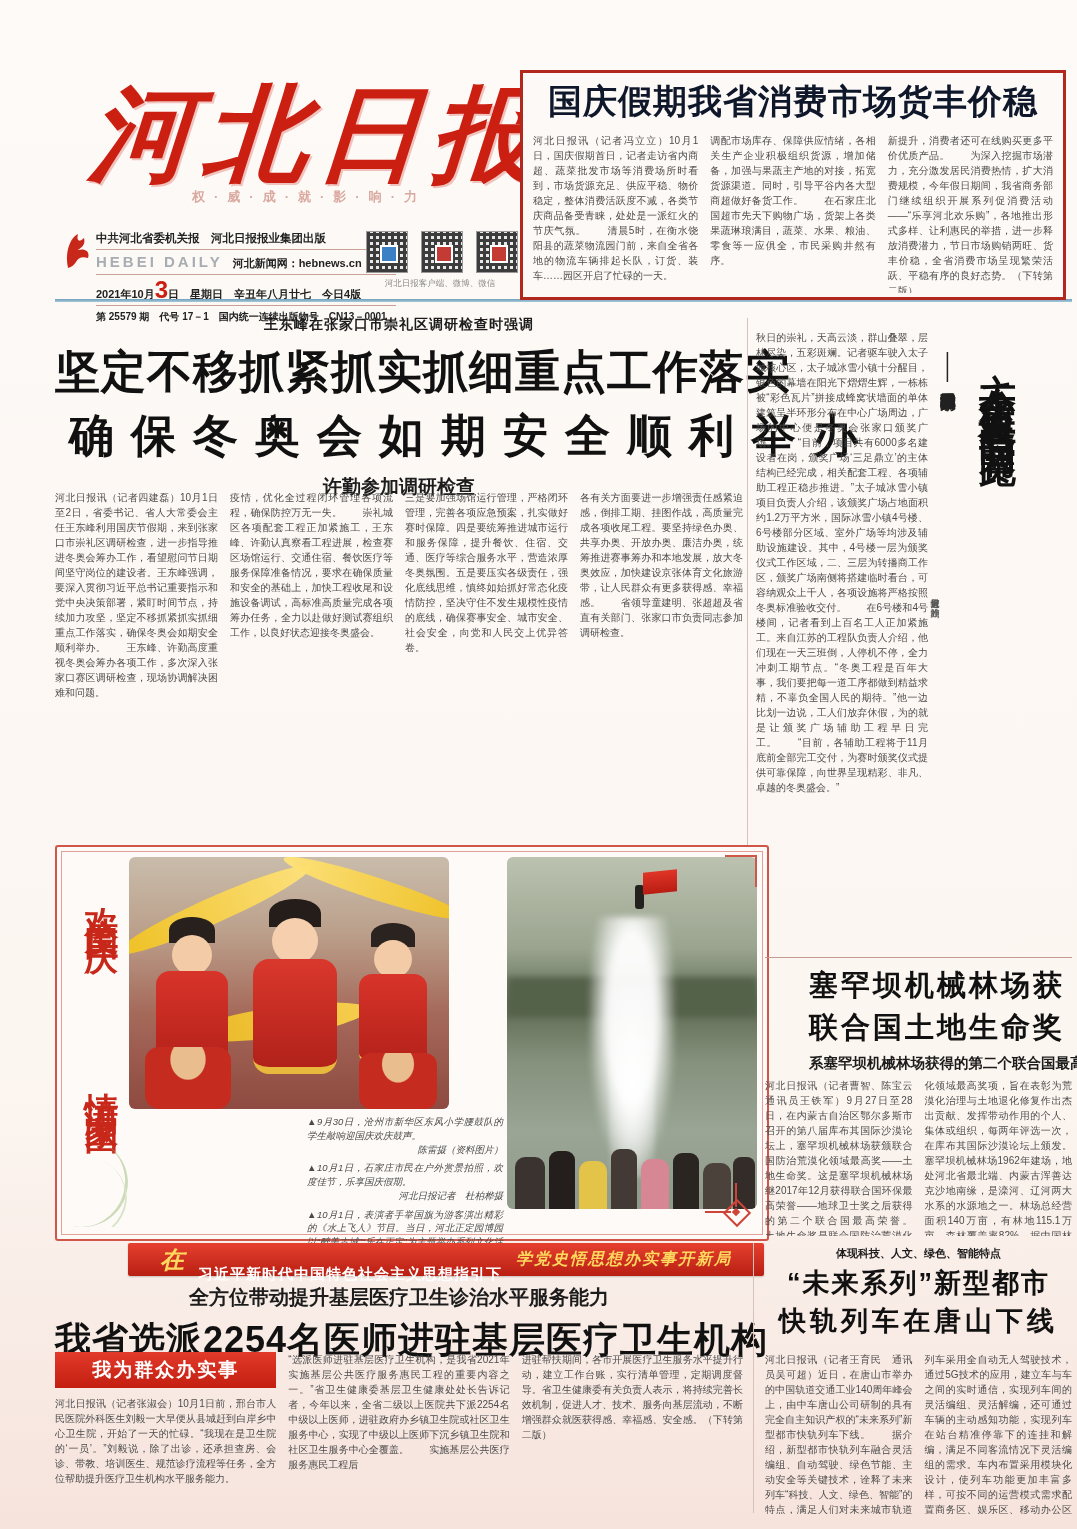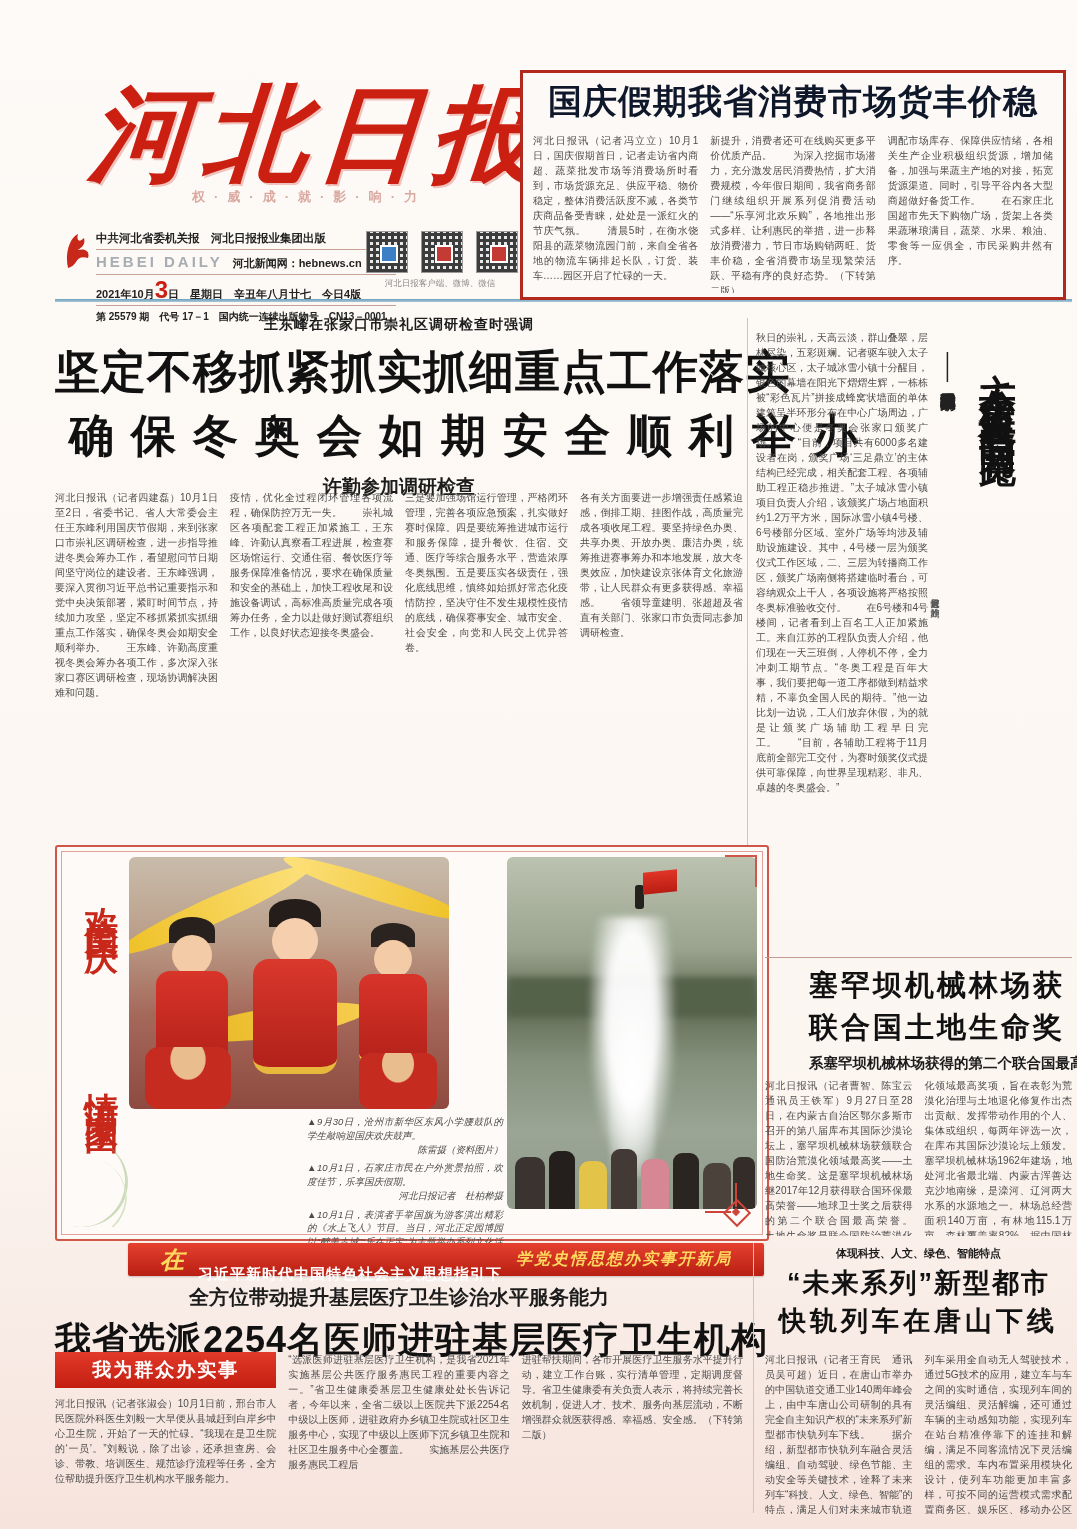--- a/index.html
+++ b/index.html
@@ -74,22 +74,22 @@
       </div>
   </div>
   <div class="abs" style="left:366px;top:278px;width:148px;text-align:center;font-size:8.5px;color:#8b8b8b;">河北日报客户端、微博、微信</div>
 
   <div class="abs" style="left:55px;top:299px;width:1017px;height:3px;background:linear-gradient(180deg,#6fa0bd,#a8c8d8);"></div>
 
   <div class="abs redbox" style="left:520px;top:70px;width:546px;height:230px;padding:6px 10px;box-sizing:border-box;">
     <div style="font-size:34px;font-weight:900;color:#0f172a;text-align:center;letter-spacing:1px;white-space:nowrap;">国庆假期我省消费市场货丰价稳</div>
     <div style="display:flex;gap:12px;margin-top:8px;height:160px;overflow:hidden;">
       <div class="body-text jt" style="flex:1;">河北日报讯（记者冯立立）10月1日，国庆假期首日，记者走访省内商超、蔬菜批发市场等消费场所时看到，市场货源充足、供应平稳、物价稳定，整体消费活跃度不减，各类节庆商品备受青睐，处处是一派红火的节庆气氛。　　清晨5时，在衡水饶阳县的蔬菜物流园门前，来自全省各地的物流车辆排起长队，订货、装车……园区开启了忙碌的一天。</div>
+      <div class="body-text jt" style="flex:1;">调配市场库存、保障供应情绪，各相关生产企业积极组织货源，增加储备，加强与果蔬主产地的对接，拓宽货源渠道。同时，引导平谷内各大型商超做好备货工作。　　在石家庄北国超市先天下购物广场，货架上各类果蔬琳琅满目，蔬菜、水果、粮油、零食等一应俱全，市民采购井然有序。</div>
       <div class="body-text jt" style="flex:1;">新提升，消费者还可在线购买更多平价优质产品。　　为深入挖掘市场潜力，充分激发居民消费热情，扩大消费规模，今年假日期间，我省商务部门继续组织开展系列促消费活动——“乐享河北欢乐购”，各地推出形式多样、让利惠民的举措，进一步释放消费潜力，节日市场购销两旺、货丰价稳，全省消费市场呈现繁荣活跃、平稳有序的良好态势。（下转第二版）</div>
-      <div class="body-text jt" style="flex:1;">调配市场库存、保障供应情绪，各相关生产企业积极组织货源，增加储备，加强与果蔬主产地的对接，拓宽货源渠道。同时，引导平谷内各大型商超做好备货工作。　　在石家庄北国超市先天下购物广场，货架上各类果蔬琳琅满目，蔬菜、水果、粮油、零食等一应俱全，市民采购井然有序。</div>
     </div>
   </div>
 
   <div class="abs" style="left:55px;top:316px;width:688px;text-align:center;">
     <div class="kicker" style="font-size:14px;letter-spacing:1px;">王东峰在张家口市崇礼区调研检查时强调</div>
     <div class="head-black" style="font-size:45px;margin-top:8px;letter-spacing:1px;">坚定不移抓紧抓实抓细重点工作落实</div>
     <div class="head-black" style="font-size:45px;margin-top:4px;letter-spacing:17px;margin-left:14px;">确保冬奥会如期安全顺利举办</div>
     <div class="kicker" style="font-size:19px;margin-top:8px;">许勤参加调研检查</div>
   </div>
 

